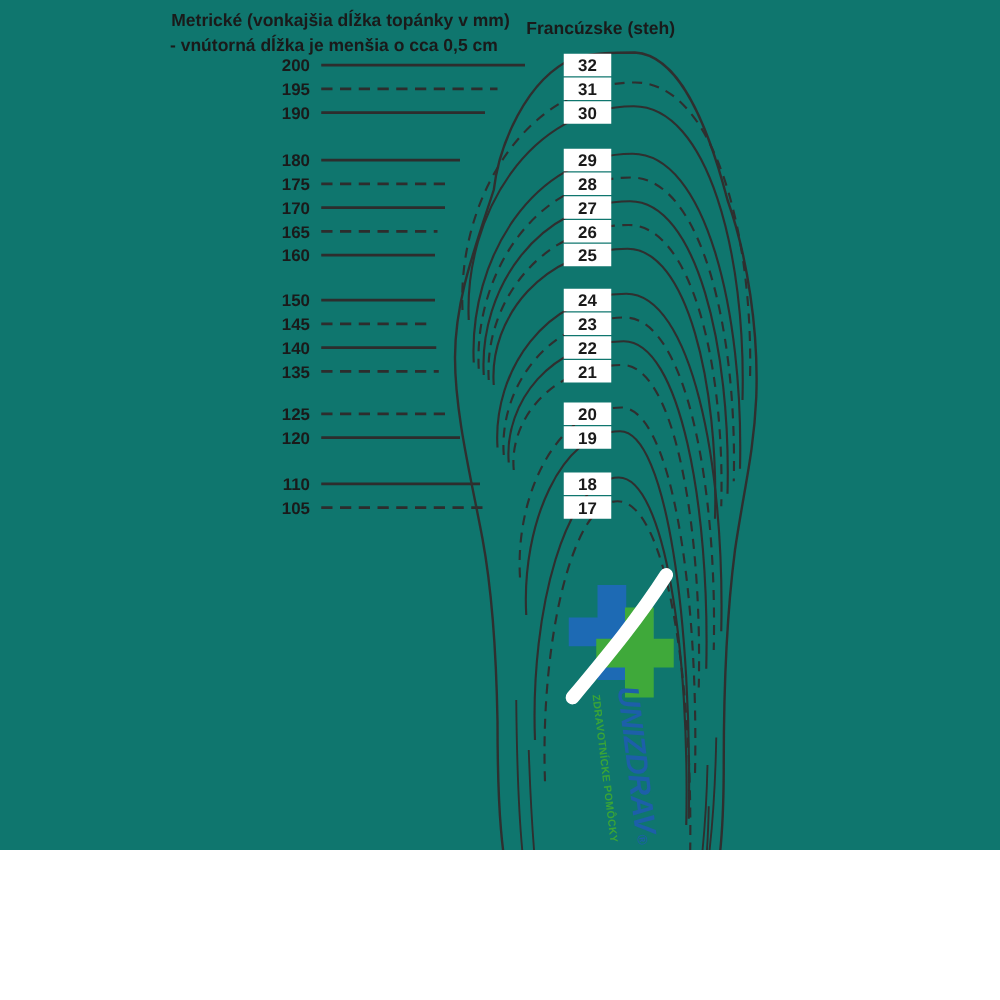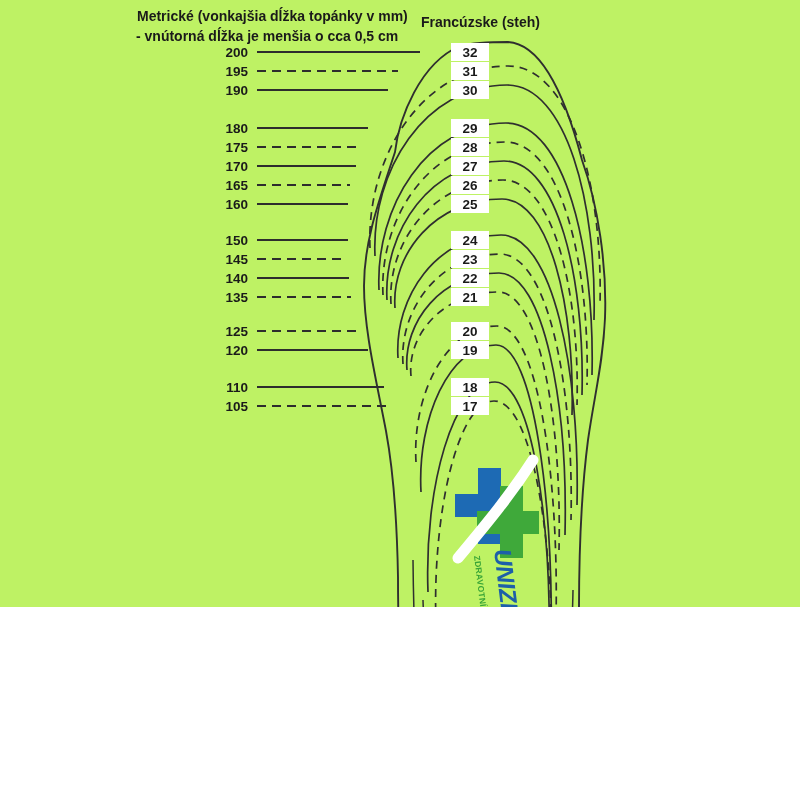--- a/index.html
+++ b/index.html
@@ -1,16 +1,16 @@
 <!DOCTYPE html>
 <html><head>
 <meta charset="utf-8">
 <style>
   html,body{margin:0;padding:0;background:#ffffff;}
-  .stage{position:relative;width:800px;height:607px;background:#bef264;overflow:hidden;
+  .stage{position:relative;width:800px;height:680px;background:#0f766e;overflow:hidden;
          font-family:"Liberation Sans",sans-serif;}
   svg{display:block;}
   .hdr{font:bold 14px "Liberation Sans",sans-serif;fill:#1a1a1a;}
   .num{font:bold 13.5px "Liberation Sans",sans-serif;fill:#1a1a1a;}
   .mline{stroke:#2d2d2d;stroke-width:2.2;fill:none;}
   .arc{stroke:#2f2f2f;stroke-width:1.7;fill:none;}
   .outline{stroke:#2f2f2f;stroke-width:1.9;fill:none;}
   .heel{stroke:#2f2f2f;stroke-width:1.5;fill:none;}
   .brand{font:bold italic 24px "Liberation Sans",sans-serif;fill:#1d5fa9;letter-spacing:-0.5px;}
   .reg{font:bold 11px "Liberation Sans",sans-serif;}

